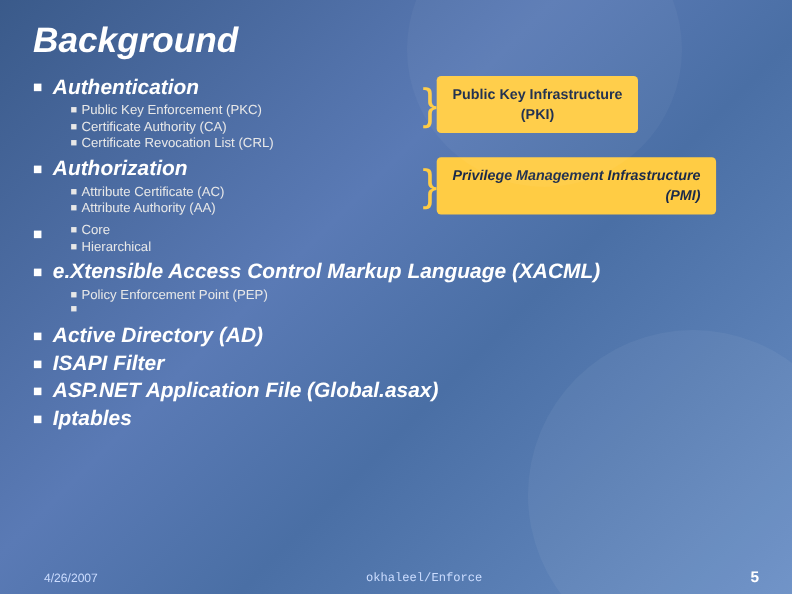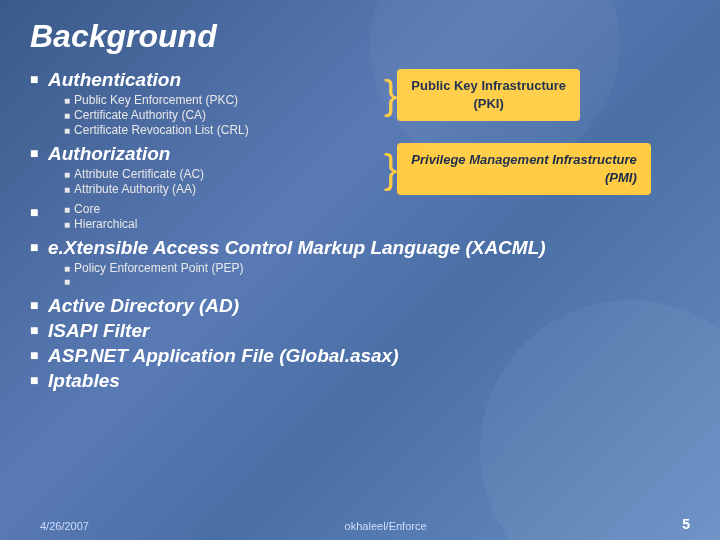--- a/index.html
+++ b/index.html
@@ -163,20 +163,21 @@
     }
 
     .footer-date {
       font-size: 11px;
       color: #ccddff;
     }
 
     .footer-author {
       font-size: 11px;
       color: #ccddff;
+      font-family: Liberation Mono, monospace;
     }
 
     .footer-page {
       font-size: 14px;
       color: #ffffff;
       font-weight: bold;
     }
 
     .bottom-bullets {
       display: flex;

